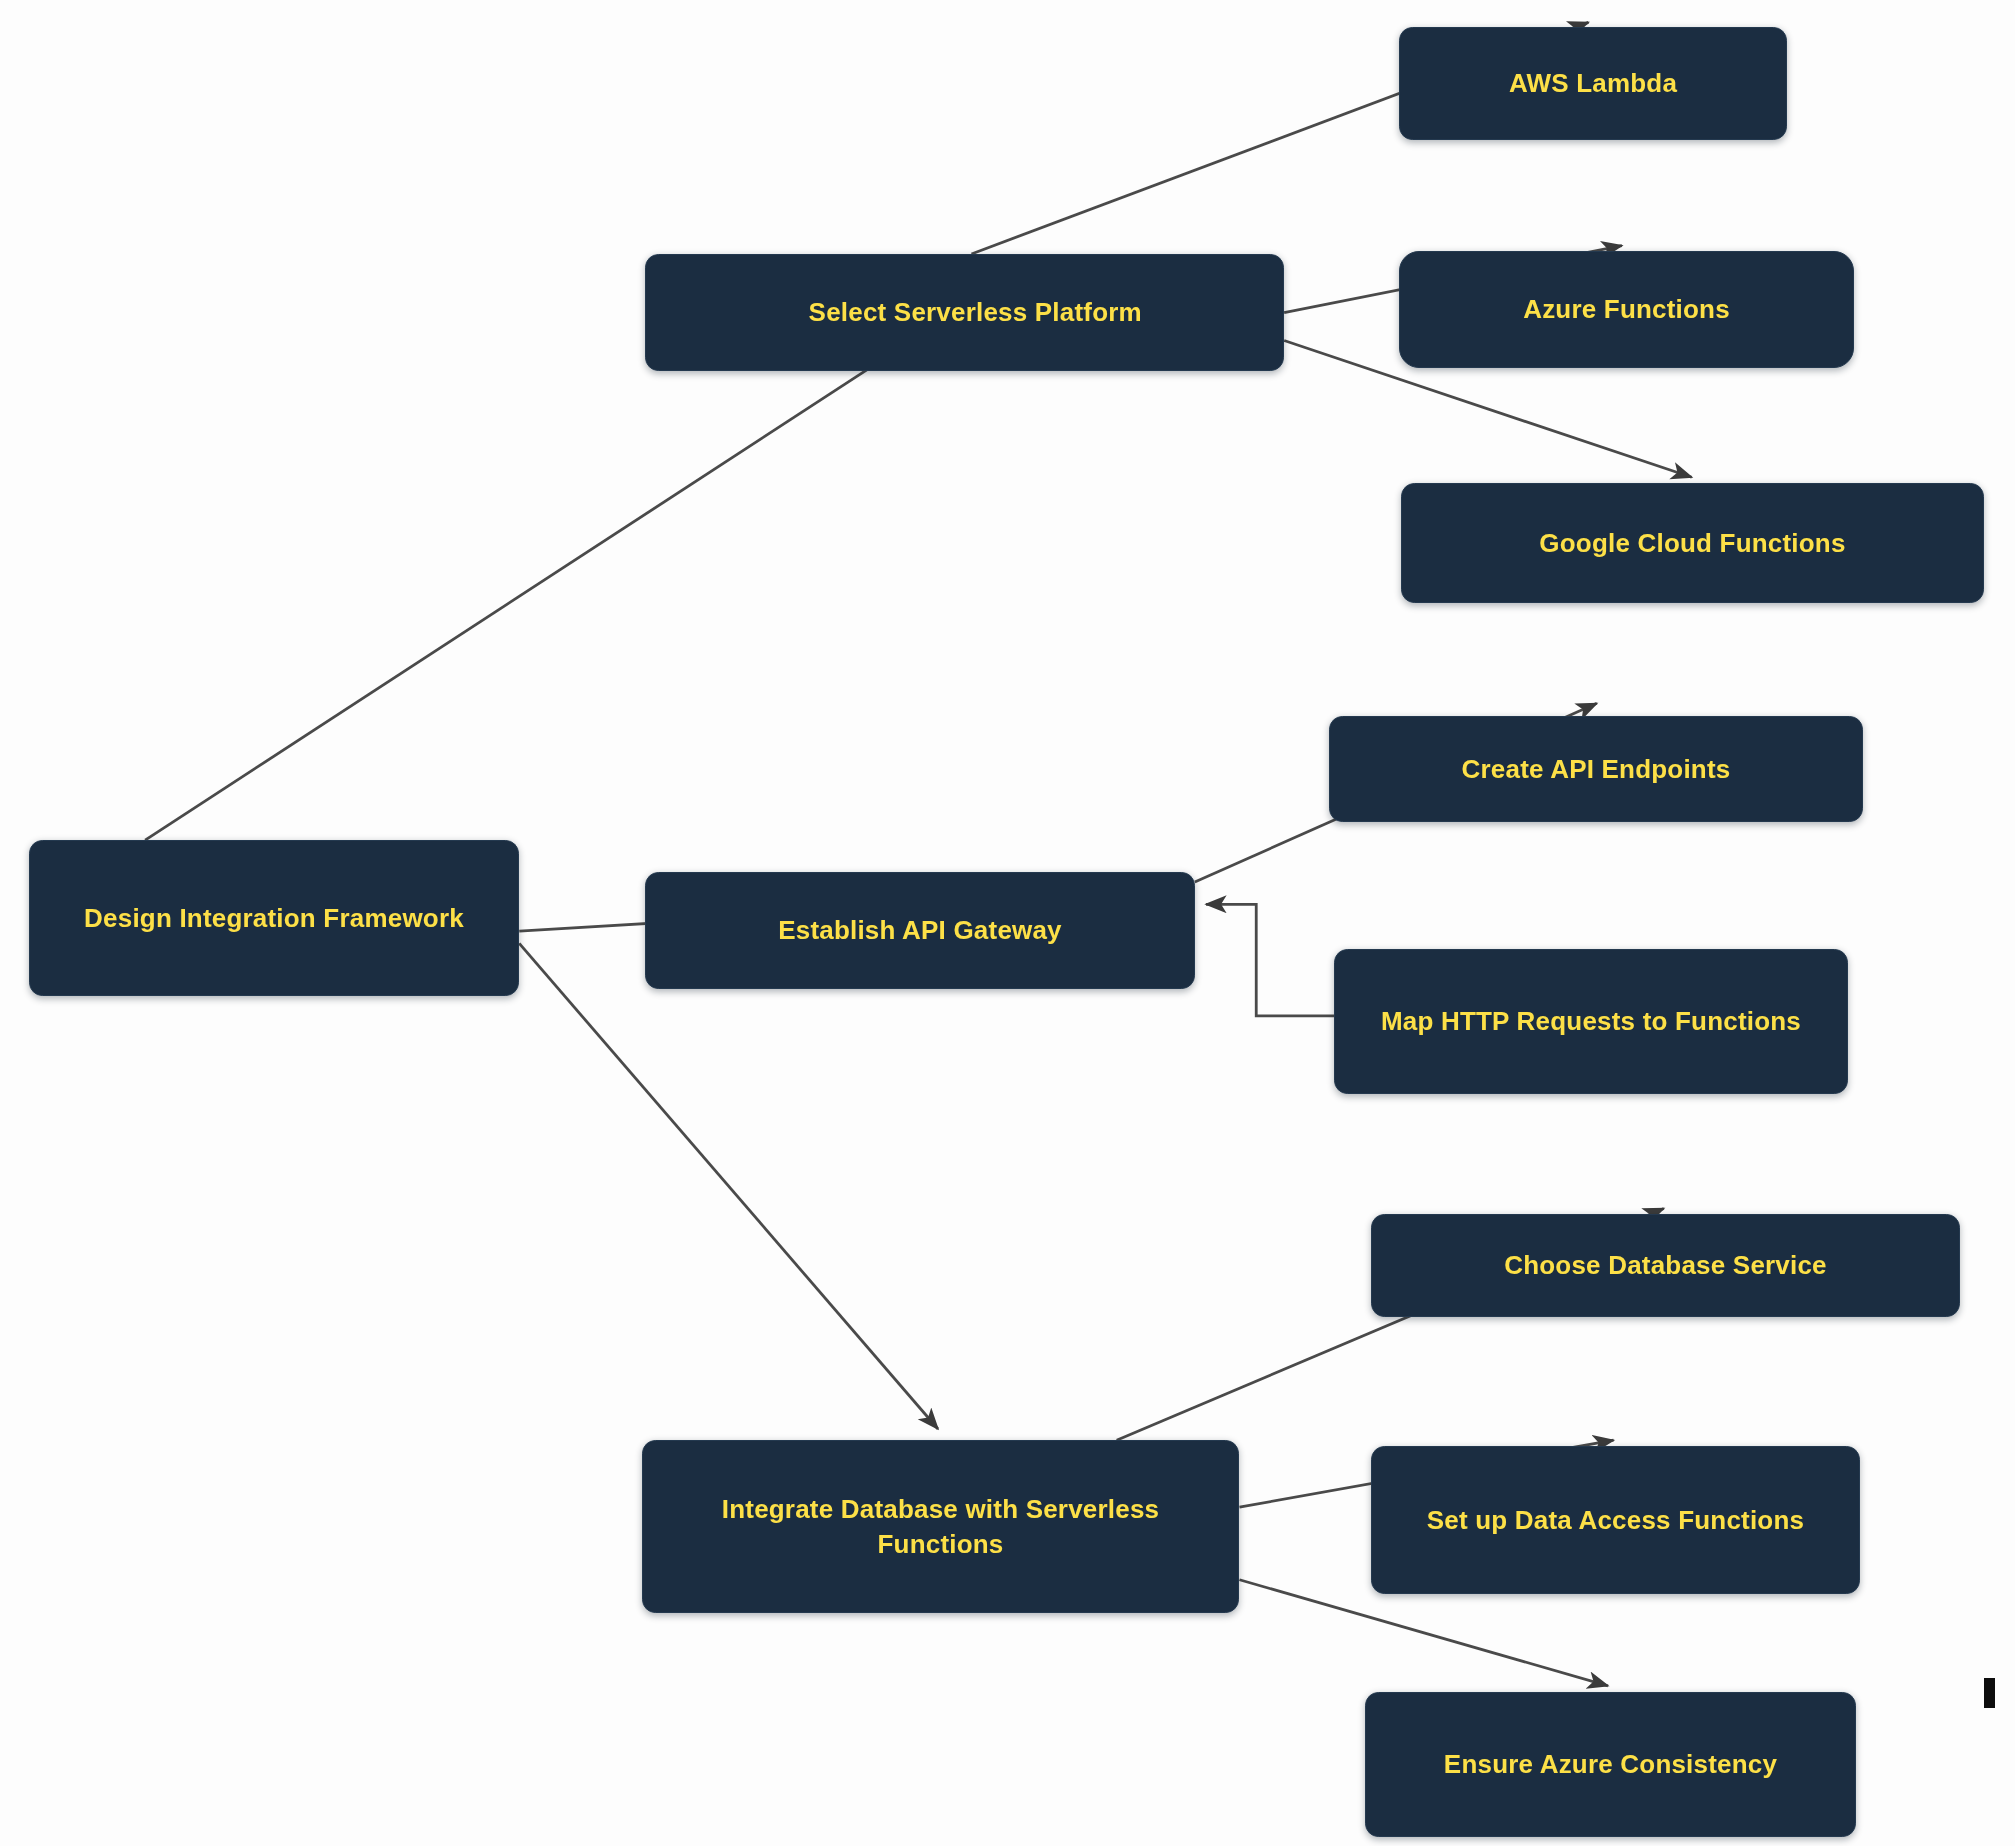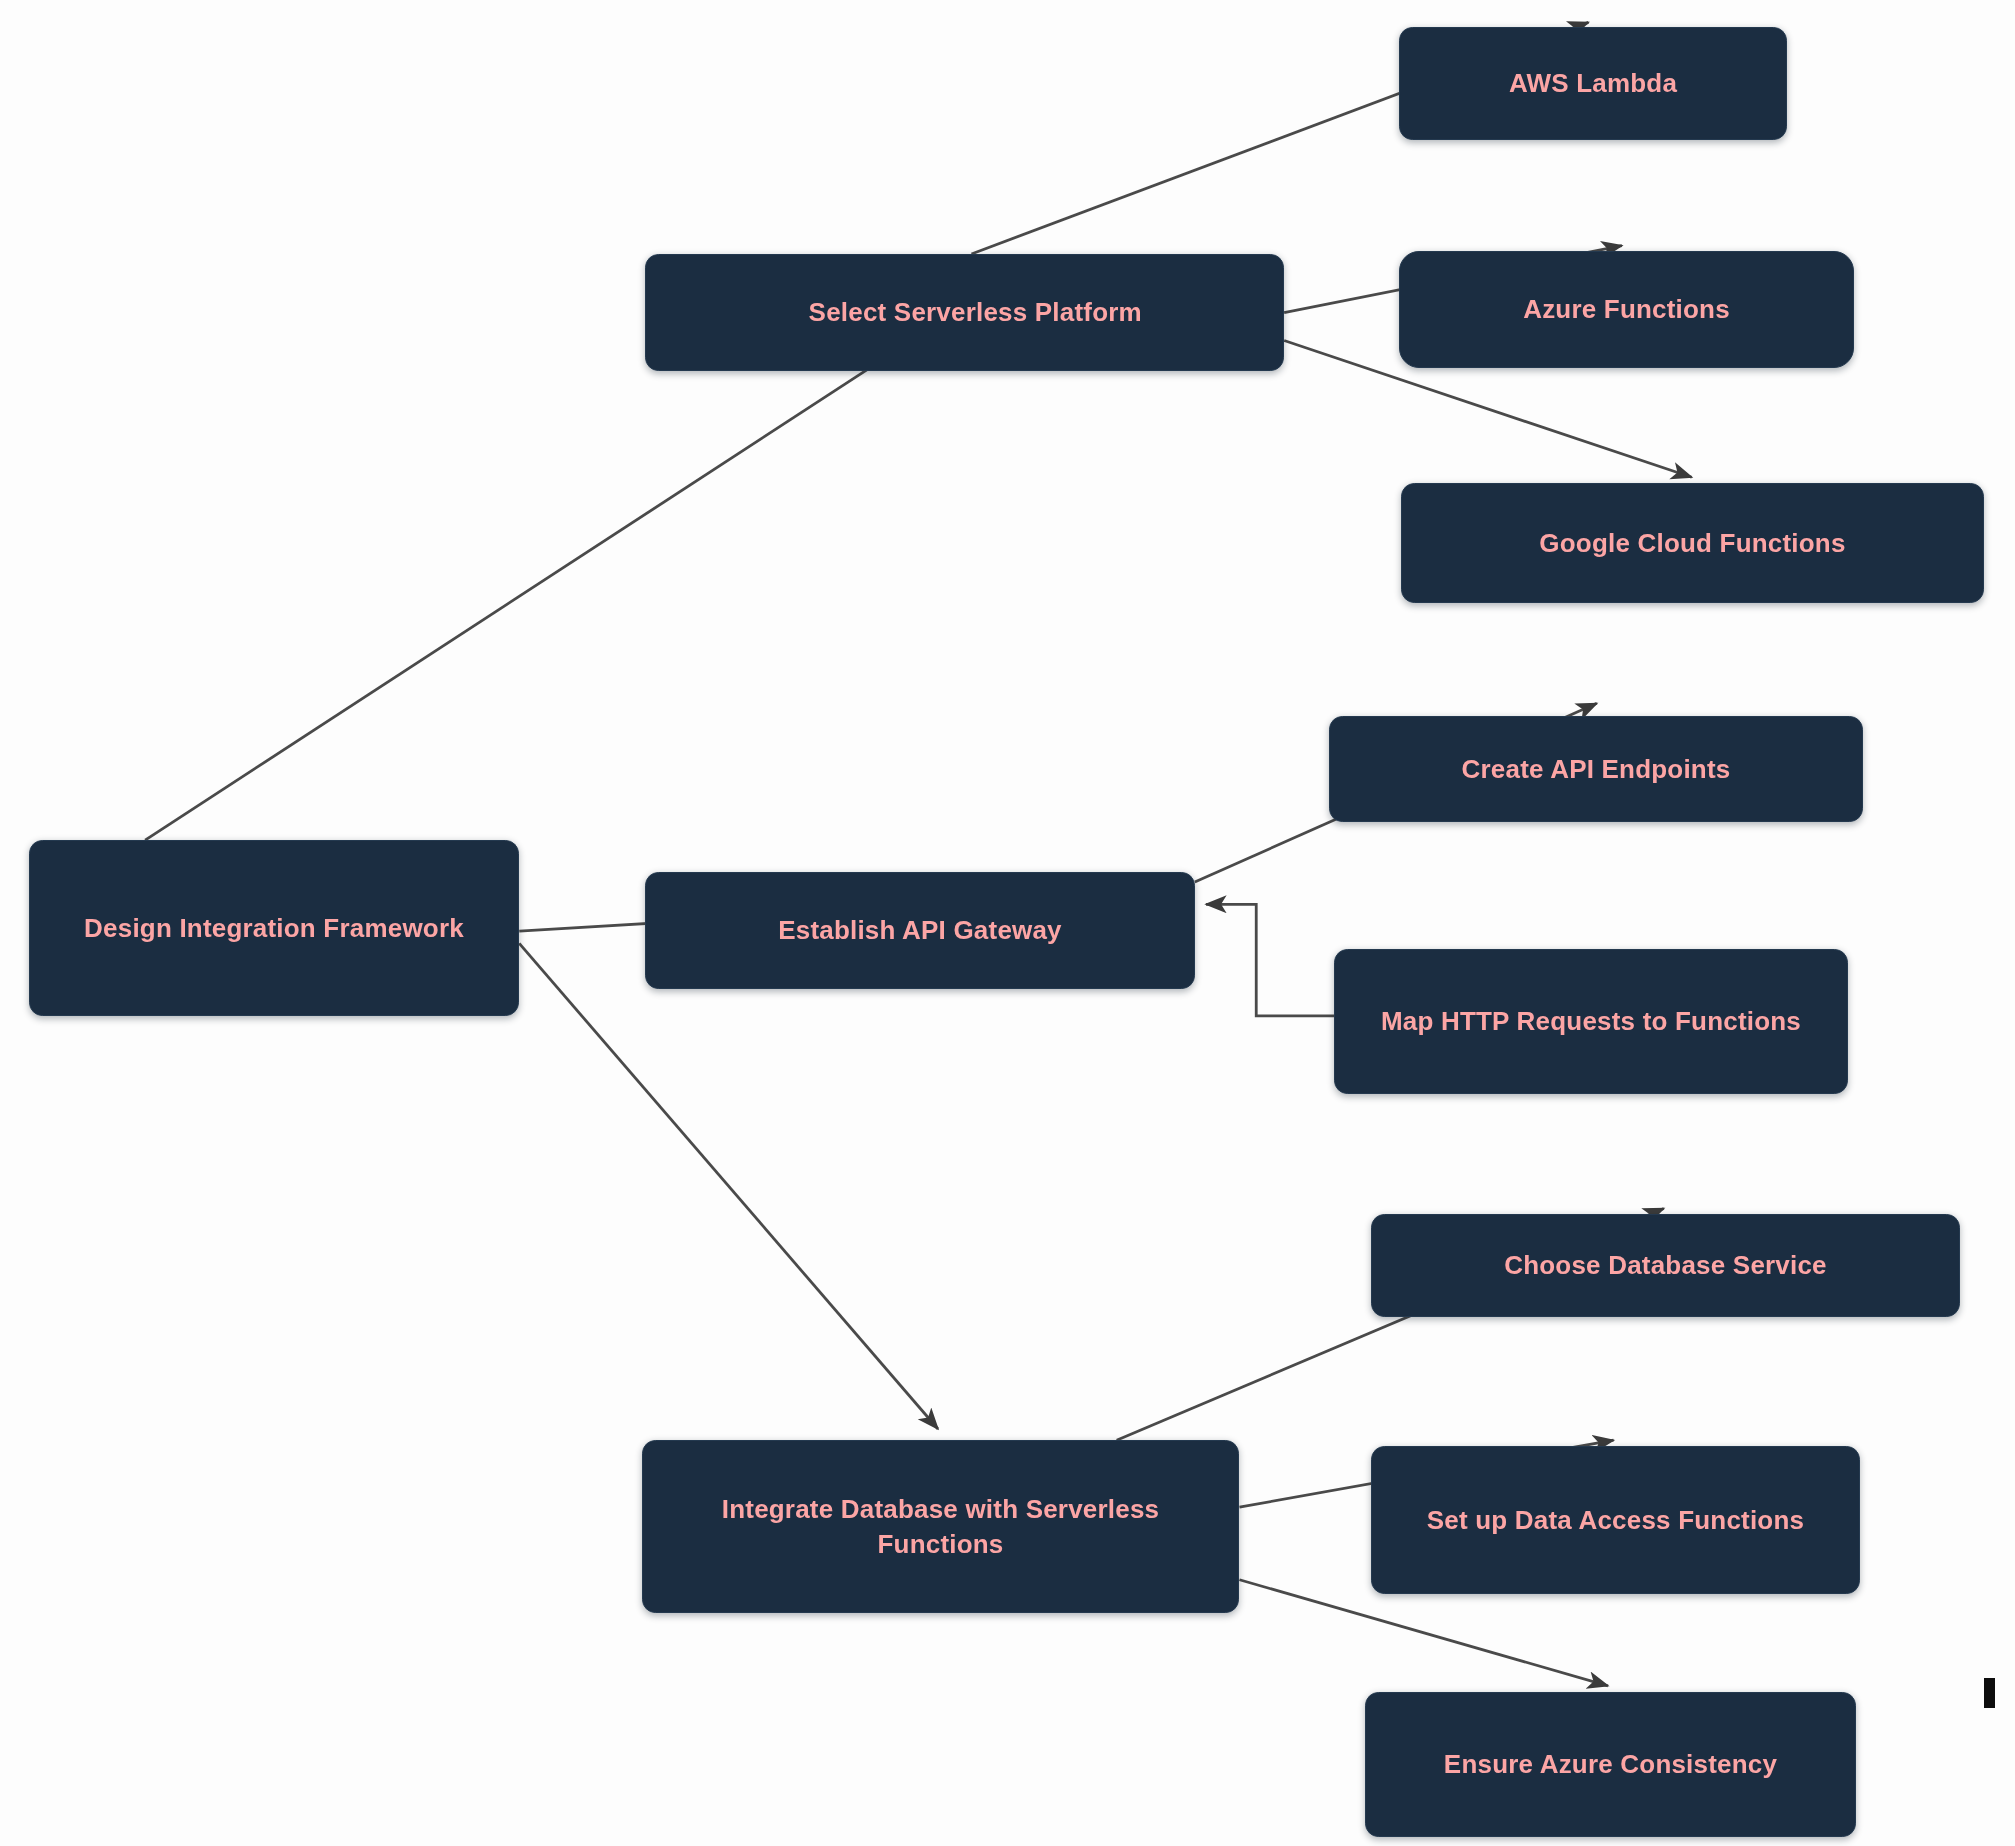--- a/index.html
+++ b/index.html
@@ -25,21 +25,21 @@
   .node {
     position: absolute;
     box-sizing: border-box;
     background: #1b2d41;
     border: 1.7px solid #24394f;
     border-radius: 13.4px;
     display: flex;
     align-items: center;
     justify-content: center;
     text-align: center;
-    color: #fca5a5;
+    color: #fde047;
     font-size: 26px;
     font-weight: 600;
     letter-spacing: 0.2px;
     line-height: 1.34;
     padding: 5.6px 14.5px;
     box-shadow: 0 2.8px 7.8px rgba(10,22,35,0.30);
     z-index: 5;
   }
   .node-label { display: block; white-space: pre-line; }
   #right-edge-artifact {
@@ -71,21 +71,21 @@
       <path d="M 2300 560 L 2905 440"></path>
       <path d="M 2300 610 L 3030 855"></path>
       <path d="M 2140 1580 L 2860 1260"></path>
       <path d="M 2390 1820 L 2250 1820 L 2250 1620 L 2160 1620"></path>
       <path d="M 2000 2580 L 2980 2165"></path>
       <path d="M 2220 2700 L 2890 2580"></path>
       <path d="M 2220 2830 L 2880 3020"></path>
     </g>
   </svg>
 
-  <div class="node" style="left:29px; top:840px; width:490px; height:176px;">
+  <div class="node" style="left:29px; top:840px; width:490px; height:156px;">
     <span class="node-label">Design Integration Framework</span>
   </div>
 
   <div class="node" style="left:645px; top:254px; width:639px; height:117px;padding-left:36px;">
     <span class="node-label">Select Serverless Platform</span>
   </div>
 
   <div class="node" style="left:1399px; top:27px; width:388px; height:113px;">
     <span class="node-label">AWS Lambda</span>
   </div>

